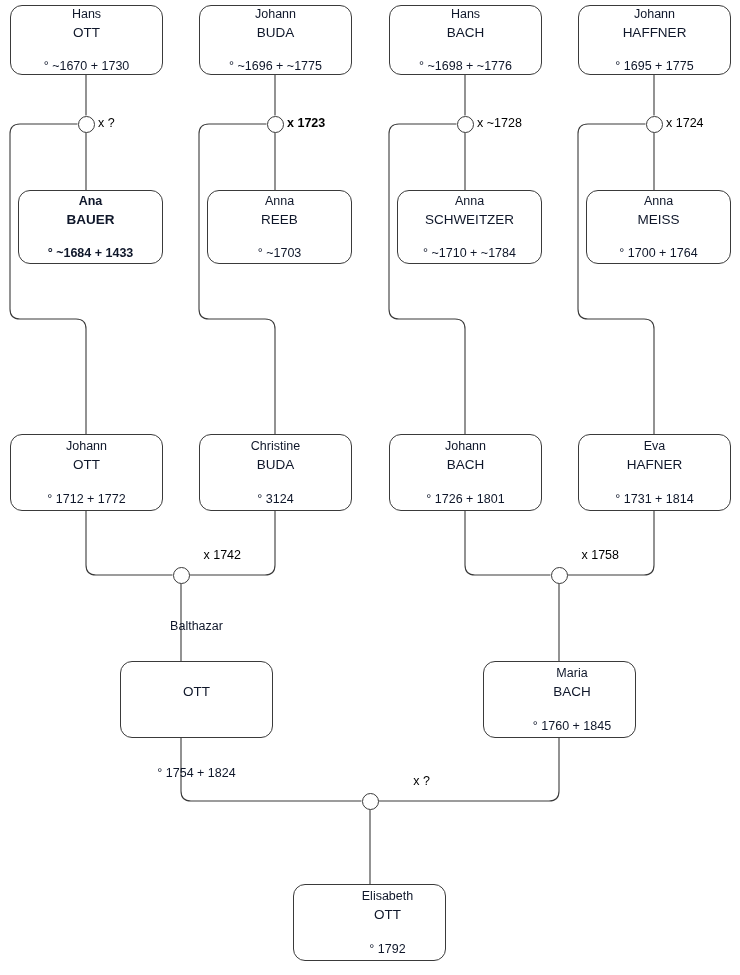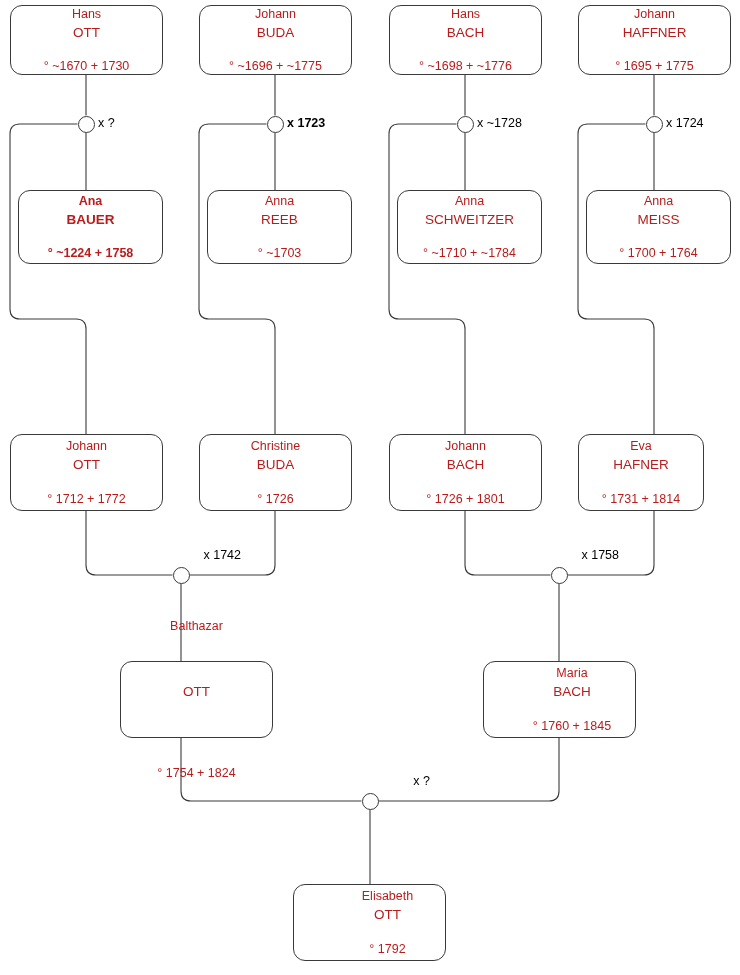--- a/index.html
+++ b/index.html
@@ -29,21 +29,21 @@
     position: absolute;
     box-sizing: border-box;
     border: 1px solid #3a3a3a;
     border-radius: 12px;
     background: #ffffff;
     display: flex;
     flex-direction: column;
     align-items: center;
     justify-content: center;
     text-align: center;
-    color: #b91c1c;
+    color: #0f172a;
     z-index: 3;
   }
   .p-given {
     font-size: 12.5px;
     line-height: 1.45;
     white-space: nowrap;
   }
   .p-surname {
     font-size: 13.5px;
     line-height: 1.45;
@@ -138,21 +138,21 @@
         <div class="p-dates">° ~1698 + ~1776</div>
       </div>
       <div class="person" style="left: 578px; top: 5px; width: 153px; height: 70px;">
         <div class="p-given">Johann</div>
         <div class="p-surname">HAFFNER</div>
         <div class="p-dates">° 1695 + 1775</div>
       </div>
       <div class="person" style="left: 18px; top: 190px; width: 145px; height: 74px; font-weight: bold;">
         <div class="p-given">Ana</div>
         <div class="p-surname">BAUER</div>
-        <div class="p-dates">° ~1224 + 1758</div>
+        <div class="p-dates">° ~1684 + 1433</div>
       </div>
       <div class="person" style="left: 207px; top: 190px; width: 145px; height: 74px;">
         <div class="p-given">Anna</div>
         <div class="p-surname">REEB</div>
         <div class="p-dates">° ~1703</div>
       </div>
       <div class="person" style="left: 397px; top: 190px; width: 145px; height: 74px;">
         <div class="p-given">Anna</div>
         <div class="p-surname">SCHWEITZER</div>
         <div class="p-dates">° ~1710 + ~1784</div>
@@ -163,28 +163,28 @@
         <div class="p-dates">° 1700 + 1764</div>
       </div>
       <div class="person" style="left: 10px; top: 434px; width: 153px; height: 77px;">
         <div class="p-given">Johann</div>
         <div class="p-surname">OTT</div>
         <div class="p-dates">° 1712 + 1772</div>
       </div>
       <div class="person" style="left: 199px; top: 434px; width: 153px; height: 77px; text-align: center;">
         <div class="p-given">Christine</div>
         <div class="p-surname">BUDA</div>
-        <div class="p-dates">° 1726</div>
+        <div class="p-dates">° 3124</div>
       </div>
       <div class="person" style="left: 389px; top: 434px; width: 153px; height: 77px;">
         <div class="p-given">Johann</div>
         <div class="p-surname">BACH</div>
         <div class="p-dates">° 1726 + 1801</div>
       </div>
-      <div class="person" style="left: 578px; top: 434px; width: 126px; height: 77px;">
+      <div class="person" style="left: 578px; top: 434px; width: 153px; height: 77px;">
         <div class="p-given">Eva</div>
         <div class="p-surname">HAFNER</div>
         <div class="p-dates">° 1731 + 1814</div>
       </div>
       <div class="person" style="left: 120px; top: 661px; width: 153px; height: 77px; gap: 47px;">
         <div class="p-given">Balthazar</div>
         <div class="p-surname">OTT</div>
         <div class="p-dates">° 1754 + 1824</div>
       </div>
       <div class="person" style="left: 483px; top: 661px; width: 153px; height: 77px; padding-left: 25px;">

